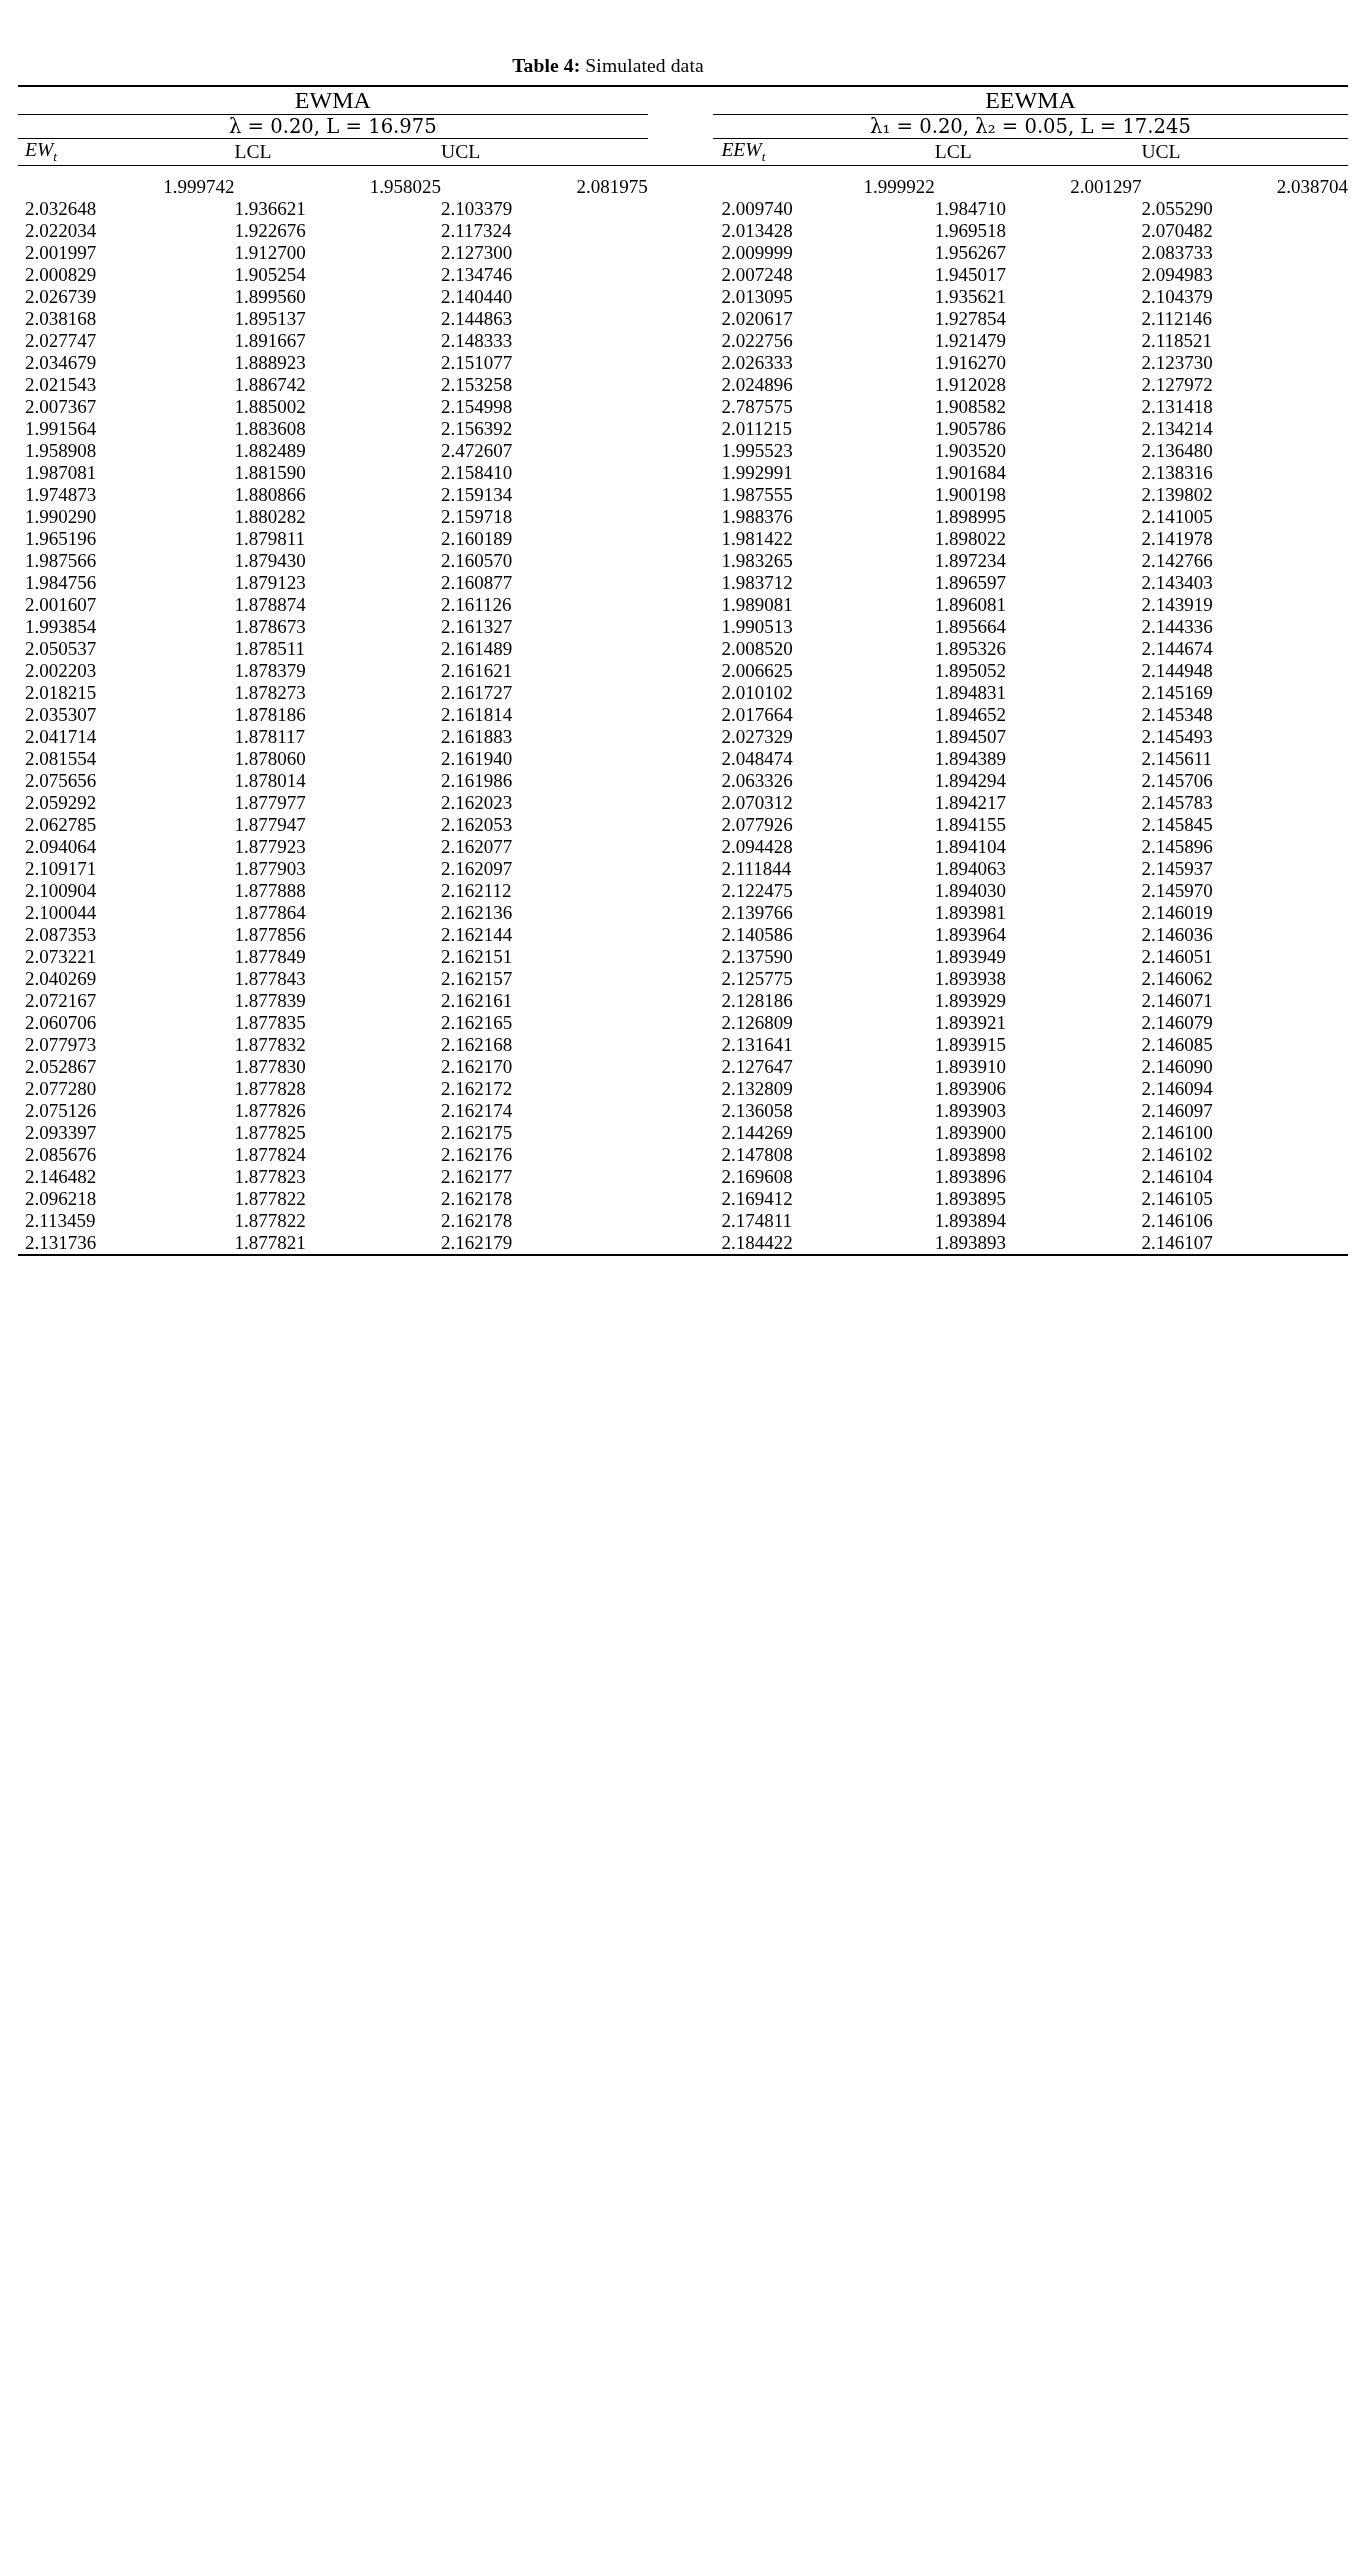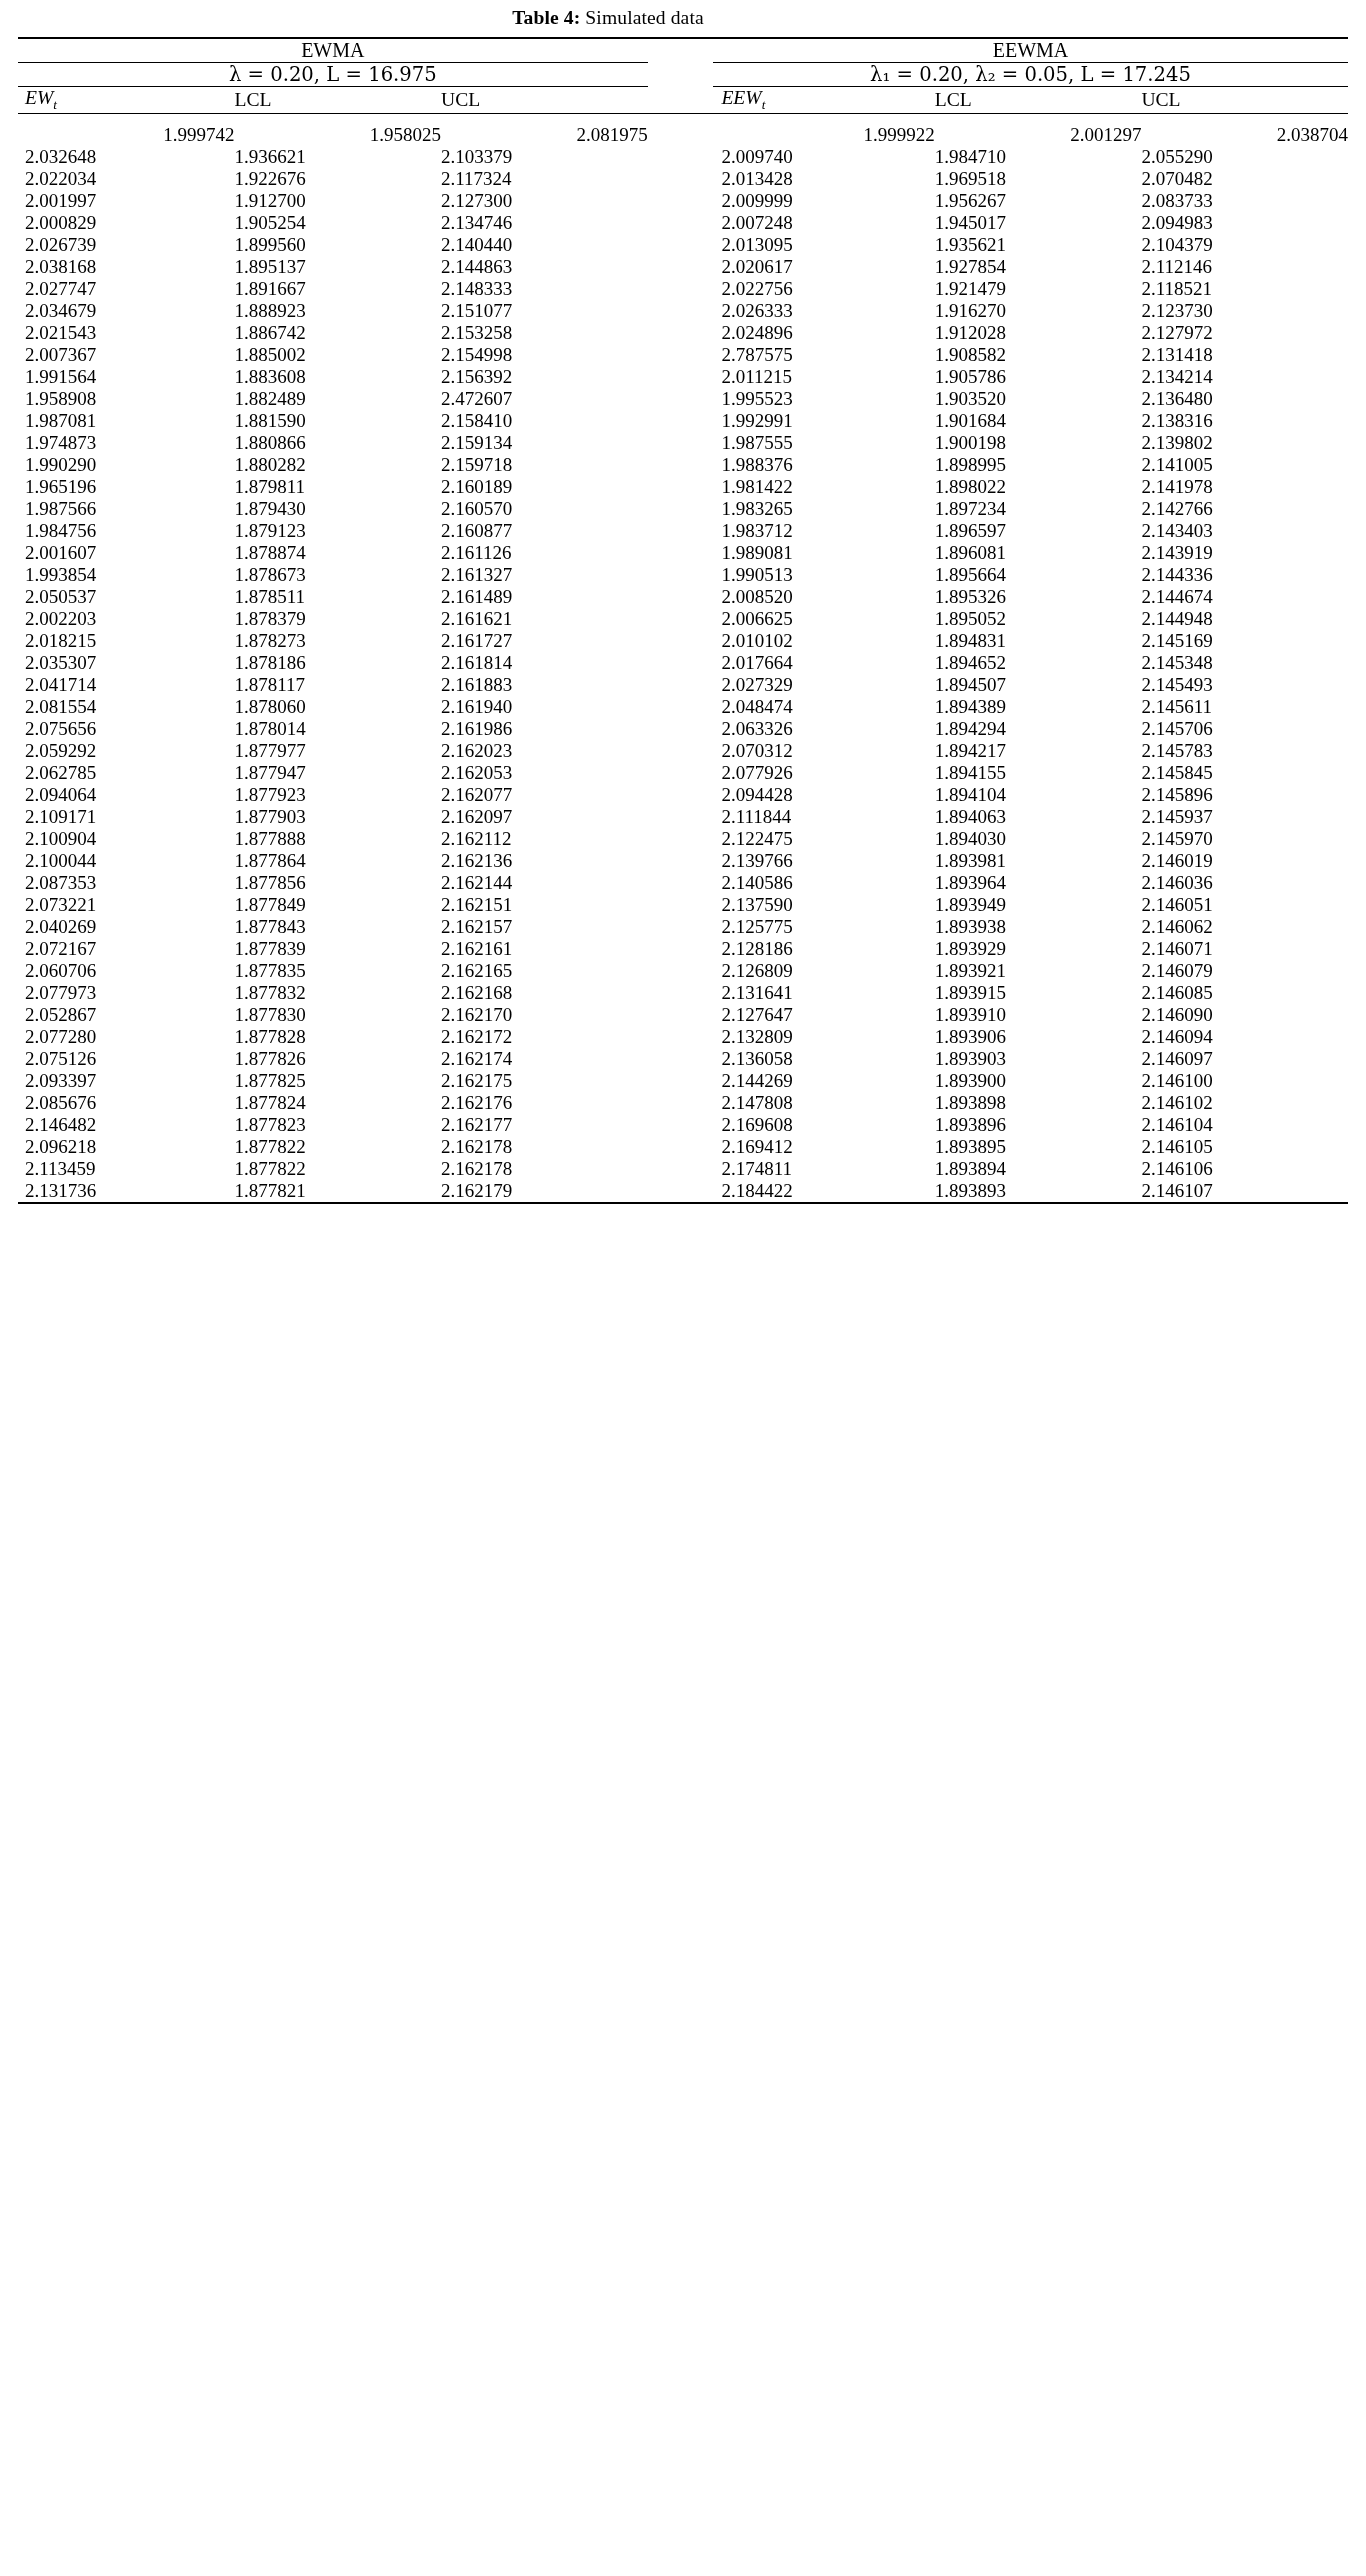--- a/index.html
+++ b/index.html
@@ -9,20 +9,21 @@
   }
   body {
     width: 1366px;
     font-family: "Liberation Serif", serif;
     color: #000000;
   }
   .page {
     width: 1216px;
     box-sizing: border-box;
     padding: 7px 18px 7px 18px;
+    margin-top: 48px;
   }
   .caption {
     text-align: center;
     font-size: 19.6px;
     margin-bottom: 8.4px;
     letter-spacing: 0.1px;
   }
   .caption .cap-label {
     font-weight: bold;
   }
@@ -37,21 +38,21 @@
     margin: 0;
   }
   .rule-top td {
     border-top: 2.1px solid #000;
   }
   .rule-bottom td {
     border-bottom: 2.1px solid #000;
   }
   .grp-head td {
     text-align: center;
-    font-size: 20px;
+    font-size: 24px;
     padding: 7.7px 0 6.3px 0;
   }
   .grp-head td.grp-under {
     border-bottom: 1.4px solid #000;
   }
   .param-row td {
     text-align: center;
     font-size: 19.6px;
     padding: 7.7px 0 6.3px 0;
   }

